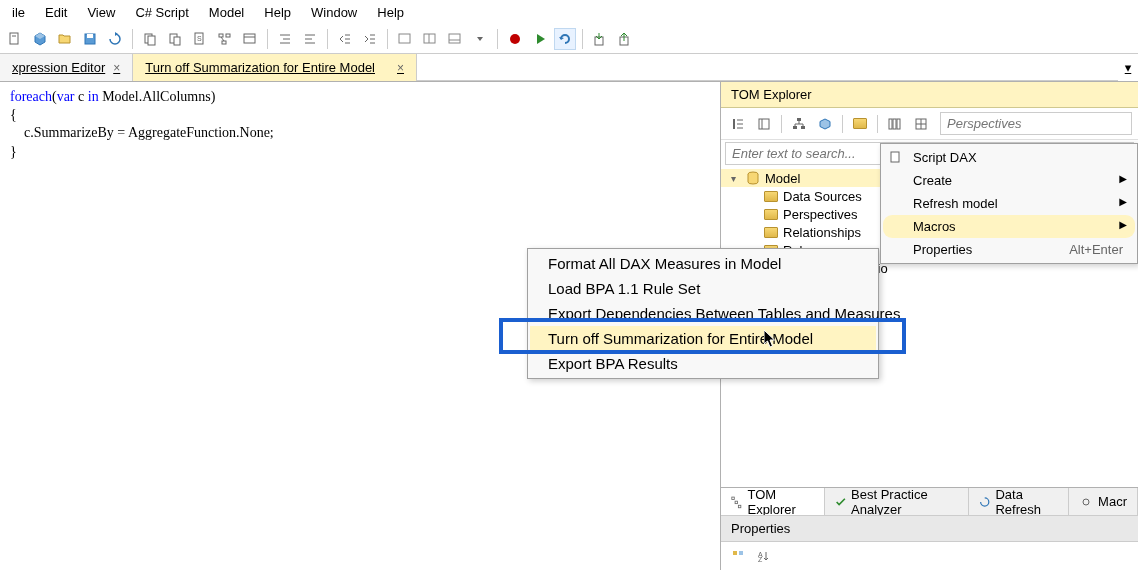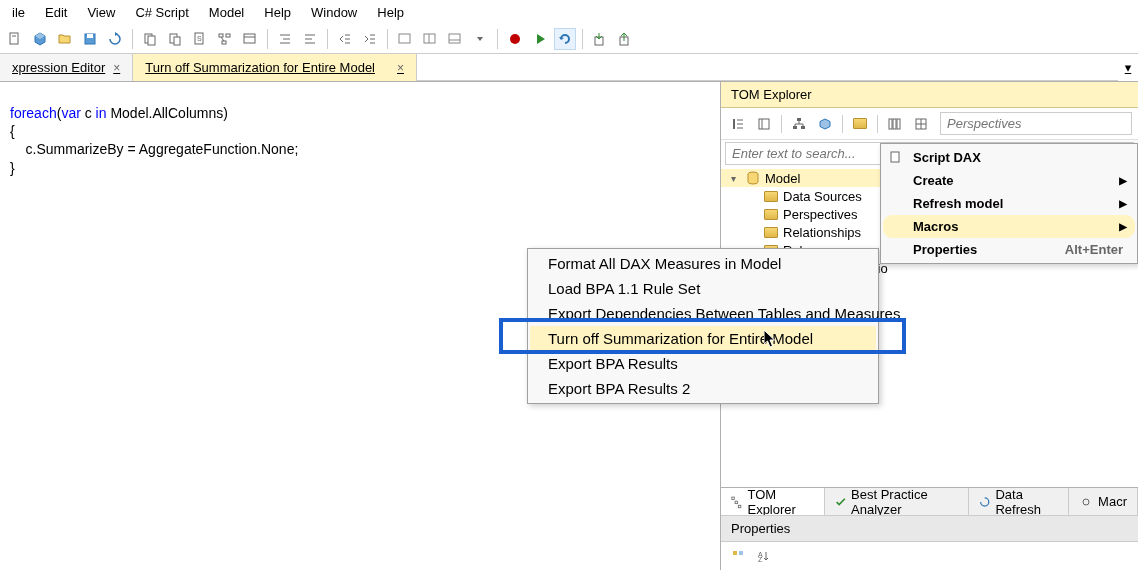--- a/index.html
+++ b/index.html
@@ -14,21 +14,21 @@
     
     .tabbar { display: flex; background: #fff; height: 28px; border-bottom: 1px solid #b0b0b0; text-decoration: underline; }
     .doctab { display: flex; align-items: center; padding: 0 12px; background: #f5f5f5; border-right: 1px solid #ccc; gap: 8px; cursor: pointer; }
     .doctab.active { background: #fff4c2; }
     .doctab-close { font-size: 12px; color: #666; cursor: pointer; }
     .tabbar-spacer { flex: 1; border-bottom: 1px solid #ccc; }
     .tabbar-drop { width: 20px; display: flex; align-items: center; justify-content: center; }
     
     .main-area { display: flex; height: calc(570px - 82px); }
     .editor-pane { flex: 1; background: #fff; position: relative; }
-    .editor { font-family: Liberation Sans, sans-serif; font-size: 14px; padding: 22px 10px; white-space: pre; line-height: 1.3; }
+    .editor { font-family: Liberation Serif, serif; font-size: 14px; padding: 6px 10px; white-space: pre; line-height: 1.3; }
     .kw-blue { color: #0000ff; }
     .code-text { color: #000; }
     
     .right-panel { width: 418px; display: flex; flex-direction: column; border-left: 1px solid #b0b0b0; }
     .panel-header { background: #fff4c2; padding: 5px 10px; font-size: 13px; border-bottom: 1px solid #d0c890; }
     .panel-toolbar { display: flex; background: #fff; padding: 4px 6px; gap: 4px; align-items: center; border-bottom: 1px solid #e0e0e0; }
     .panel-tbtn { width: 22px; height: 22px; display: flex; align-items: center; justify-content: center; cursor: pointer; border: 1px solid transparent; }
     .panel-tsep { width: 1px; height: 18px; background: #ccc; margin: 0 2px; }
     .persp-input { flex: 1; border: 1px solid #ccc; padding: 3px 6px; font-family: inherit; font-size: 13px; font-style: italic; color: #888; margin-left: 4px; }
     .search-box { border: 1px solid #ccc; padding: 3px 6px; margin: 2px 4px; font-family: inherit; font-size: 13px; font-style: italic; color: #888; background: #fff; }
@@ -44,21 +44,21 @@
     .bottom-tabs { display: flex; background: #f0f0f0; border-top: 1px solid #b0b0b0; height: 28px; align-items: stretch; }
     .bottom-tab { display: flex; align-items: center; padding: 0 10px; gap: 5px; border-right: 1px solid #ccc; cursor: pointer; background: #f0f0f0; font-size: 13px; }
     .bottom-tab.active { background: #fff; }
     .bt-ico { width: 14px; height: 14px; }
     
     .props-panel { background: #fff; }
     .props-header { background: #e8e8e8; padding: 5px 10px; font-size: 13px; border-top: 1px solid #ccc; border-bottom: 1px solid #ccc; }
     .props-toolbar { padding: 3px 6px; display: flex; gap: 3px; }
     
     .context-menu { position: absolute; background: #f8f8f8; border: 1px solid #a0a0a0; box-shadow: 2px 2px 6px rgba(0,0,0,0.2); z-index: 100; padding: 2px; }
-    .ctx-item { display: flex; align-items: center; padding: 4px 28px 4px 30px; cursor: pointer; font-size: 13px; white-space: nowrap; position: relative; font-weight: bold; }
+    .ctx-item { display: flex; padding: 4px 28px 4px 30px; cursor: pointer; font-size: 13px; white-space: nowrap; position: relative; }
     .ctx-item:hover, .ctx-item.highlighted { background: #fff4c2; border-radius: 9px; }
     .ctx-item .arrow { position: absolute; right: 8px; font-size: 10px; }
     .ctx-item .shortcut { position: absolute; right: 12px; color: #666; }
     .ctx-item .ico { position: absolute; left: 6px; width: 16px; height: 16px; }
     
     .submenu { position: absolute; background: #f8f8f8; border: 1px solid #a0a0a0; box-shadow: 2px 2px 6px rgba(0,0,0,0.2); z-index: 99; padding: 2px; }
     .sub-item { padding: 4px 18px; cursor: pointer; font-size: 15px; white-space: nowrap; }
     .sub-item.highlighted { background: #fff4c2; }
     
     .blue-highlight-box { position: absolute; border: 4px solid #1a5fd0; z-index: 101; pointer-events: none; }
@@ -422,20 +422,19 @@
     <span class="shortcut">Alt+Enter</span>
   </div>
 </div>
 
 <div class="submenu" style="left:527px; top:248px; width:352px;">
   <div class="sub-item">Format All DAX Measures in Model</div>
   <div class="sub-item">Load BPA 1.1 Rule Set</div>
   <div class="sub-item">Export Dependencies Between Tables and Measures</div>
   <div class="sub-item highlighted">Turn off Summarization for Entire Model</div>
   <div class="sub-item">Export BPA Results</div>
-  <div class="sub-item">Export BPA Results 2</div>
 </div>
 
 <div class="blue-highlight-box" style="left:499px; top:318px; width:407px; height:36px;"></div>
 
 <svg class="cursor-arrow" style="left:764px; top:330px;" width="16" height="20" viewBox="0 0 16 20">
     <path d="M0 0 L0 14 L3.5 11 L6 17 L8.5 16 L6 10 L10.5 10 Z" fill="#000" stroke="#fff" stroke-width="1"></path>
   </svg>
 
 </body></html>

